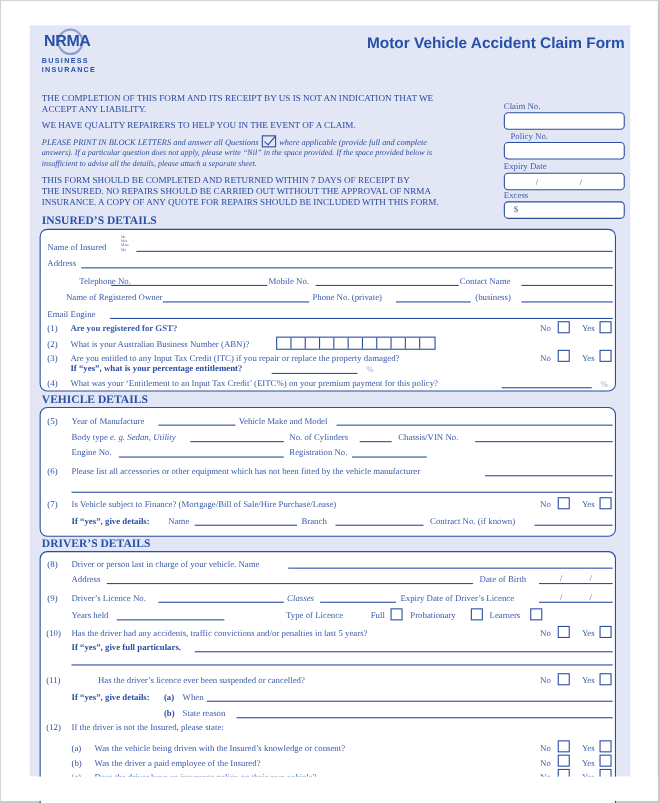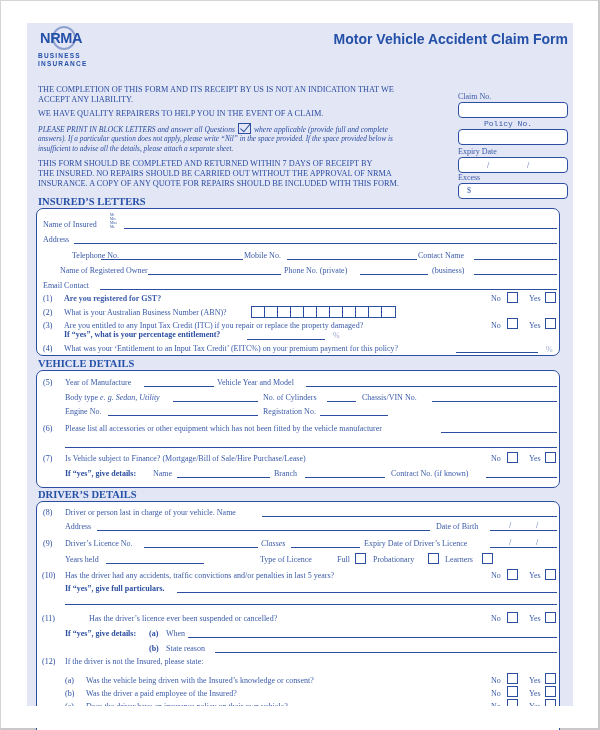--- a/index.html
+++ b/index.html
@@ -52,31 +52,31 @@
 <div class="abs intro" style="left:38px;top:109px;">WE HAVE QUALITY REPAIRERS TO HELP YOU IN THE EVENT OF A CLAIM.</div>
 <div class="abs intro it" style="left:38px;top:123px;"><span>PLEASE PRINT IN BLOCK LETTERS and answer all Questions</span><span class="tick-box"></span><span>where applicable (provide full and complete</span></div>
 <div class="abs intro it" style="left:38px;top:134px;font-size:7.3px;">answers). If a particular question does not apply, please write “Nil” in the space provided. If the space provided below is</div>
 <div class="abs intro it" style="left:38px;top:144px;font-size:7.3px;">insufficient to advise all the details, please attach a separate sheet.</div>
 <div class="abs intro" style="left:38px;top:159px;">THIS FORM SHOULD BE COMPLETED AND RETURNED WITHIN 7 DAYS OF RECEIPT BY</div>
 <div class="abs intro" style="left:38px;top:169px;">THE INSURED. NO REPAIRS SHOULD BE CARRIED OUT WITHOUT THE APPROVAL OF NRMA</div>
 <div class="abs intro" style="left:38px;top:179px;">INSURANCE. A COPY OF ANY QUOTE FOR REPAIRS SHOULD BE INCLUDED WITH THIS FORM.</div>
 
 <div class="abs side-label" style="left:458px;top:92px;">Claim No.</div>
 <div class="abs side-box" style="left:458px;top:102px;"></div>
-<div class="abs side-label" style="left:484px;top:119px;font-family:Liberation Mono, monospace;">Policy No.</div>
+<div class="abs side-label" style="left:464px;top:119px;">Policy No.</div>
 <div class="abs side-box" style="left:458px;top:129px;"></div>
 <div class="abs side-label" style="left:458px;top:147px;">Expiry Date</div>
 <div class="abs side-box" style="left:458px;top:157px;">
   <span class="abs slash" style="left:28px;top:1px;">/</span>
   <span class="abs slash" style="left:68px;top:1px;">/</span>
 </div>
 <div class="abs side-label" style="left:458px;top:173px;">Excess</div>
 <div class="abs side-box" style="left:458px;top:183px;"><span>$</span></div>
 
-<div class="abs sec-head" style="left:38px;top:196px;">INSURED’S LETTERS</div>
+<div class="abs sec-head" style="left:38px;top:196px;">INSURED’S DETAILS</div>
 <div class="panel" style="left:36px;top:208px;width:524px;height:148px;"></div>
 
 <div class="abs lbl" style="left:43px;top:220px;">Name of Insured</div>
 <div class="abs titles-mini" style="left:110px;top:213px;">
   <div>Mr</div>
   <div>Mrs</div>
   <div>Miss</div>
   <div>Ms</div>
 </div>
 <div class="line" style="left:124px;top:228px;width:433px;"></div>
@@ -91,21 +91,21 @@
 <div class="abs lbl" style="left:418px;top:251px;">Contact Name</div>
 <div class="line" style="left:474px;top:259px;width:83px;"></div>
 
 <div class="abs lbl" style="left:43px;top:266px;padding-left:17px;">Name of Registered Owner</div>
 <div class="line" style="left:148px;top:274px;width:133px;"></div>
 <div class="abs lbl" style="left:284px;top:266px;">Phone No. (private)</div>
 <div class="line" style="left:360px;top:274px;width:68px;"></div>
 <div class="abs lbl" style="left:432px;top:266px;">(business)</div>
 <div class="line" style="left:474px;top:274px;width:83px;"></div>
 
-<div class="abs lbl" style="left:43px;top:281px;">Email Contact</div>
+<div class="abs lbl" style="left:43px;top:281px;">Email Engine</div>
 <div class="line" style="left:100px;top:289px;width:457px;"></div>
 
 <div class="abs num" style="left:43px;top:294px;">(1)</div>
 <div class="abs lbl" style="left:64px;top:294px;font-weight:bold;">Are you registered for GST?</div>
 <div class="abs lbl" style="left:491px;top:294px;">No</div>
 <div class="cb" style="left:507px;top:292px;"></div>
 <div class="abs lbl" style="left:529px;top:294px;">Yes</div>
 <div class="cb" style="left:545px;top:292px;"></div>
 
 <div class="abs num" style="left:43px;top:308px;">(2)</div>
@@ -138,21 +138,21 @@
 <div class="abs lbl" style="left:64px;top:344px;">What was your ‘Entitlement to an Input Tax Credit’ (EITC%) on your premium payment for this policy?</div>
 <div class="line" style="left:456px;top:352px;width:82px;"></div>
 <div class="abs lbl" style="left:546px;top:345px;color:#9aa8cf;">%</div>
 
 <div class="abs sec-head" style="left:38px;top:358px;">VEHICLE DETAILS</div>
 <div class="panel" style="left:36px;top:370px;width:524px;height:118px;"></div>
 
 <div class="abs num" style="left:43px;top:378px;">(5)</div>
 <div class="abs lbl" style="left:65px;top:378px;">Year of Manufacture</div>
 <div class="line" style="left:144px;top:386px;width:70px;"></div>
-<div class="abs lbl" style="left:217px;top:378px;">Vehicle Year and Model</div>
+<div class="abs lbl" style="left:217px;top:378px;">Vehicle Make and Model</div>
 <div class="line" style="left:306px;top:386px;width:251px;"></div>
 
 <div class="abs lbl" style="left:65px;top:393px;"><span>Body type </span><span class="it" style="font-style:italic;">e. g. Sedan, Utility</span></div>
 <div class="line" style="left:173px;top:401px;width:85px;"></div>
 <div class="abs lbl" style="left:263px;top:393px;">No. of Cylinders</div>
 <div class="line" style="left:327px;top:401px;width:29px;"></div>
 <div class="abs lbl" style="left:362px;top:393px;">Chassis/VIN No.</div>
 <div class="line" style="left:432px;top:401px;width:125px;"></div>
 
 <div class="abs lbl" style="left:65px;top:407px;">Engine No.</div>

